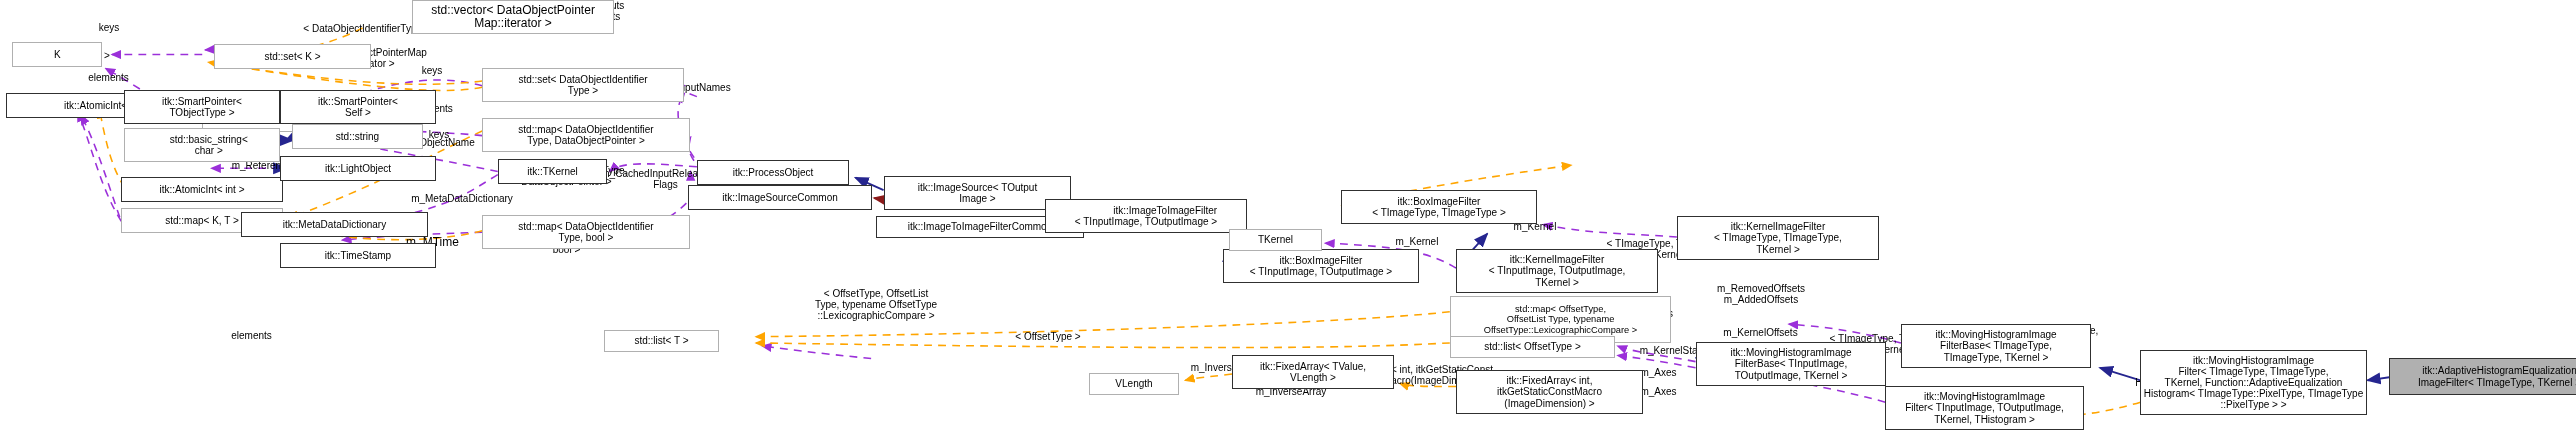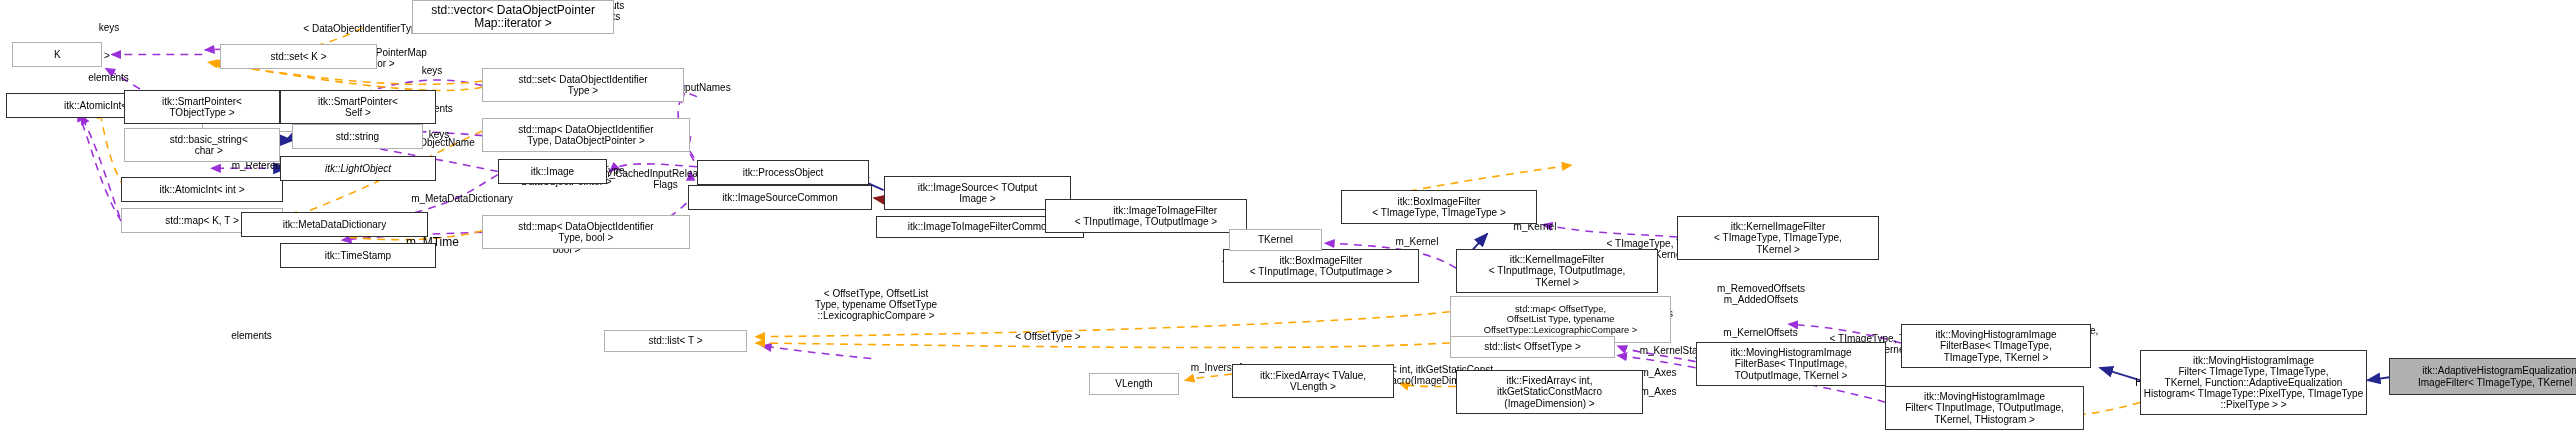--- a/index.html
+++ b/index.html
@@ -119,84 +119,84 @@
       <path d="M182,90 L188,90"></path>
     </g>
 
     <g stroke="#8b1a1a" stroke-width="1.2" fill="none" marker-end="url(#ar)">
       <path d="M568,128 L562,127"></path>
       <path d="M672,146 L698,146"></path>
     </g>
   </svg>
 <div class="node" style="left: 12.4px; top: 42px; width: 90px; min-height: 25px; font-size: 10px;">K</div>
     <div class="node bold" style="left: 6.2px; top: 93px; width: 196px; min-height: 25px; font-size: 10px;">itk::AtomicInt&lt; T &gt;</div>
-    <div class="node" style="left: 220px; top: 44px; width: 157px; min-height: 25px; font-size: 10px;">std::set&lt; K &gt;</div>
+    <div class="node" style="left: 214px; top: 44px; width: 157px; min-height: 25px; font-size: 10px;">std::set&lt; K &gt;</div>
     <div class="node" style="left: 384px; top: 0px; width: 202px; min-height: 34px; font-size: 12px; margin-left: 28px;">std::vector&lt; DataObjectPointer
 Map::iterator &gt;</div>
     <div class="node" style="left: 202px; top: 107px; width: 156px; min-height: 25px; font-size: 10px;">std::vector&lt; T &gt;</div>
     <div class="node bold" style="left: 124px; top: 90px; width: 156px; min-height: 34px; font-size: 10px;">itk::SmartPointer&lt;
 TObjectType &gt;</div>
     <div class="node" style="left: 124px; top: 128px; width: 156px; min-height: 34px; font-size: 10px; padding-left: 15px;">std::basic_string&lt;
 char &gt;</div>
     <div class="node bold" style="left: 121px; top: 157px; width: 162px; min-height: 25px; font-size: 10px; margin-top: 20px;">itk::AtomicInt&lt; int &gt;</div>
     <div class="node" style="left: 121px; top: 208px; width: 162px; min-height: 25px; font-size: 10px;">std::map&lt; K, T &gt;</div>
     <div class="node bold" style="left: 280px; top: 90px; width: 156px; min-height: 34px; font-size: 10px;">itk::SmartPointer&lt;
 Self &gt;</div>
     <div class="node" style="left: 292px; top: 124px; width: 131px; min-height: 25px; font-size: 10px;">std::string</div>
-    <div class="node bold" style="left: 280px; top: 156px; width: 156px; min-height: 25px; font-size: 10px; font-style: italic;">itk::LightObject</div>
+    <div class="node bold" style="left: 280px; top: 156px; width: 156px; min-height: 25px; font-size: 10px;">itk::LightObject</div>
     <div class="node bold" style="left: 241px; top: 212px; width: 187px; min-height: 25px; font-size: 10px;">itk::MetaDataDictionary</div>
     <div class="node bold" style="left: 280px; top: 243px; width: 156px; min-height: 25px; font-size: 10px;">itk::TimeStamp</div>
     <div class="node" style="left: 482px; top: 68px; width: 202px; min-height: 34px; font-size: 10px;">std::set&lt; DataObjectIdentifier
 Type &gt;</div>
     <div class="node" style="left: 482px; top: 118px; width: 208px; min-height: 34px; font-size: 10px;">std::map&lt; DataObjectIdentifier
 Type, DataObjectPointer &gt;</div>
-    <div class="node bold" style="left: 498px; top: 159px; width: 109px; min-height: 25px; font-size: 10px;">itk::Image</div>
+    <div class="node bold" style="left: 498px; top: 159px; width: 109px; min-height: 25px; font-size: 10px;">itk::TKernel</div>
     <div class="node" style="left: 482px; top: 215px; width: 208px; min-height: 34px; font-size: 10px;">std::map&lt; DataObjectIdentifier
 Type, bool &gt;</div>
-    <div class="node bold" style="left: 697px; top: 160px; width: 172px; min-height: 25px; font-size: 10px;">itk::ProcessObject</div>
+    <div class="node bold" style="left: 697px; top: 160px; width: 152px; min-height: 25px; font-size: 10px;">itk::ProcessObject</div>
     <div class="node bold" style="left: 688px; top: 185px; width: 184px; min-height: 25px; font-size: 10px;">itk::ImageSourceCommon</div>
     <div class="node bold" style="left: 884px; top: 176px; width: 187px; min-height: 34px; font-size: 10px;">itk::ImageSource&lt; TOutput
 Image &gt;</div>
     <div class="node bold" style="left: 876px; top: 216px; width: 208px; min-height: 22px; font-size: 10px;">itk::ImageToImageFilterCommon</div>
     <div class="node bold" style="left: 1045px; top: 199px; width: 202px; min-height: 34px; font-size: 10px; text-align: right;">itk::ImageToImageFilter
 &lt; TInputImage, TOutputImage &gt;</div>
     <div class="node bold" style="left: 1223px; top: 249px; width: 196px; min-height: 34px; font-size: 10px;">itk::BoxImageFilter
 &lt; TInputImage, TOutputImage &gt;</div>
     <div class="node" style="left: 1229px; top: 229px; width: 93px; min-height: 22px; font-size: 10px;">TKernel</div>
     <div class="node bold" style="left: 1341px; top: 190px; width: 196px; min-height: 34px; font-size: 10px;">itk::BoxImageFilter
 &lt; TImageType, TImageType &gt;</div>
     <div class="node bold" style="left: 1456px; top: 249px; width: 202px; min-height: 44px; font-size: 10px;">itk::KernelImageFilter
 &lt; TInputImage, TOutputImage,
 TKernel &gt;</div>
     <div class="node bold" style="left: 1677px; top: 216px; width: 202px; min-height: 44px; font-size: 10px;">itk::KernelImageFilter
 &lt; TImageType, TImageType,
 TKernel &gt;</div>
     <div class="node" style="left: 1450px; top: 296px; width: 221px; min-height: 47px; font-size: 9.3px;">std::map&lt; OffsetType,
 OffsetList Type, typename
 OffsetType::LexicographicCompare &gt;</div>
-    <div class="node" style="left: 604px; top: 330px; width: 143px; min-height: 22px; font-size: 10px;">std::list&lt; T &gt;</div>
+    <div class="node" style="left: 604px; top: 330px; width: 115px; min-height: 22px; font-size: 10px;">std::list&lt; T &gt;</div>
     <div class="node" style="left: 1450px; top: 336px; width: 165px; min-height: 22px; font-size: 10px;">std::list&lt; OffsetType &gt;</div>
     <div class="node bold" style="left: 1901px; top: 324px; width: 190px; min-height: 44px; font-size: 10px;">itk::MovingHistogramImage
 FilterBase&lt; TImageType,
 TImageType, TKernel &gt;</div>
     <div class="node bold" style="left: 1696px; top: 342px; width: 190px; min-height: 44px; font-size: 10px;">itk::MovingHistogramImage
 FilterBase&lt; TInputImage,
 TOutputImage, TKernel &gt;</div>
     <div class="node bold" style="left: 1885px; top: 386px; width: 199px; min-height: 44px; font-size: 10px;">itk::MovingHistogramImage
 Filter&lt; TInputImage, TOutputImage,
 TKernel, THistogram &gt;</div>
     <div class="node bold" style="left: 2140px; top: 350px; width: 227px; min-height: 65px; font-size: 10px;">itk::MovingHistogramImage
 Filter&lt; TImageType, TImageType,
 TKernel, Function::AdaptiveEqualization
 Histogram&lt; TImageType::PixelType, TImageType
 ::PixelType &gt; &gt;</div>
     <div class="node focus" style="left: 2389px; top: 358px; width: 221px; min-height: 37px; font-size: 10px;">itk::AdaptiveHistogramEqualization
 ImageFilter&lt; TImageType, TKernel &gt;</div>
     <div class="node" style="left: 1089px; top: 373px; width: 90px; min-height: 22px; font-size: 10px;">VLength</div>
-    <div class="node bold" style="left: 1232px; top: 364px; width: 162px; min-height: 34px; font-size: 10px;">itk::FixedArray&lt; TValue,
+    <div class="node bold" style="left: 1232px; top: 355px; width: 162px; min-height: 34px; font-size: 10px;">itk::FixedArray&lt; TValue,
 VLength &gt;</div>
     <div class="node bold" style="left: 1456px; top: 370px; width: 187px; min-height: 44px; font-size: 10px;">itk::FixedArray&lt; int,
 itkGetStaticConstMacro
 (ImageDimension) &gt;</div>
     <div class="elabel" style="left: 78px; top: 22px; width: 62px; font-size: 10px;">keys</div>
     <div class="elabel" style="left: 62px; top: 50px; width: 68px; font-size: 10px;">&lt; int &gt;</div>
     <div class="elabel" style="left: 65px; top: 72px; width: 87px; font-size: 10px;">elements</div>
     <div class="elabel" style="left: 81px; top: 92px; width: 62px; font-size: 10px;">keys</div>
     <div class="elabel" style="left: 255px; top: 23px; width: 224px; font-size: 10px;">&lt; DataObjectIdentifierType &gt;</div>
     <div class="elabel" style="left: 277px; top: 47px; width: 190px; font-size: 10px;">&lt; DataObjectPointerMap

